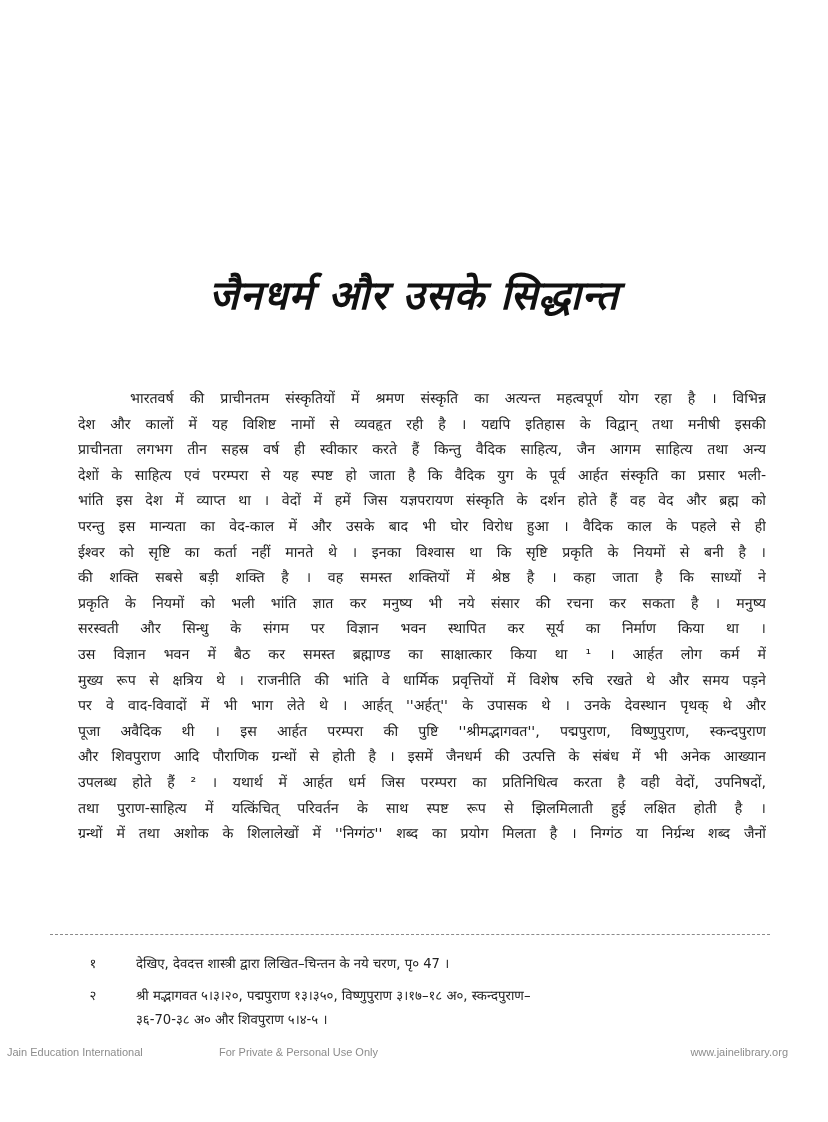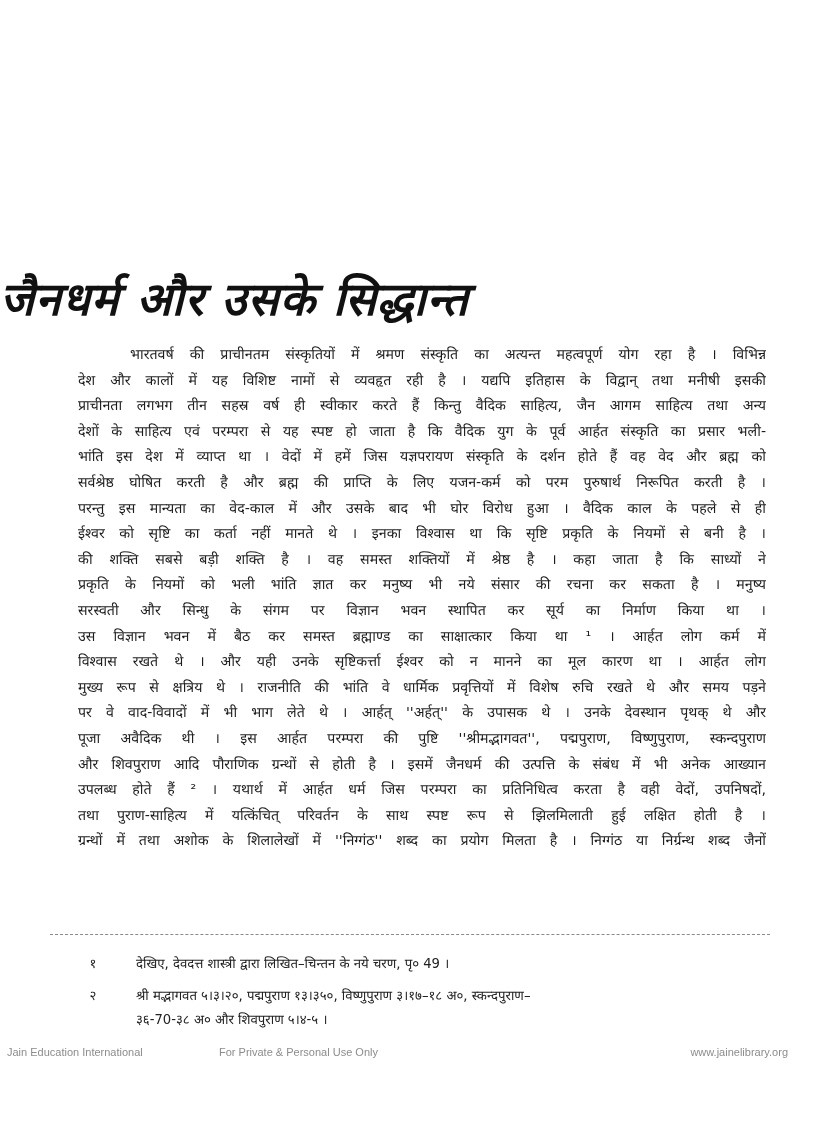--- a/index.html
+++ b/index.html
@@ -10,24 +10,25 @@
     position: relative;
     overflow: hidden;
     font-family: "DejaVu Sans", sans-serif;
     color: #1a1a1a;
   }
   .page-title {
     position: absolute;
     left: 0;
     width: 828px;
     top: 236px;
+    text-align: center;
     font-family: "DejaVu Sans", sans-serif;
     font-weight: bold;
     font-style: italic;
-    font-size: 46px;
+    font-size: 40px;
     line-height: 64px;
     letter-spacing: 1px;
     color: #111;
   }
   .body-text {
     position: absolute;
     left: 78px;
     top: 342px;
     width: 688px;
   }
@@ -36,21 +37,21 @@
     height: 25.6px;
     line-height: 25.6px;
     font-family: "DejaVu Sans", sans-serif;
     font-size: 14.2px;
     white-space: nowrap;
     text-align: justify;
     text-align-last: justify;
     color: #1d1d1d;
     overflow: hidden;
   }
-  .line.first { padding-left: 52px; }
+  .line.first { padding-left: 52px; margin-top: 44px; }
   .divider {
     position: absolute;
     left: 50px;
     top: 934px;
     width: 720px;
     height: 0;
     border-top: 1px dashed #8a8a8a;
   }
   .footnotes {
     position: absolute;
@@ -94,44 +95,42 @@
 <body>
 
 <h1 class="page-title">जैनधर्म और उसके सिद्धान्त</h1>
 
 <div class="body-text">
   <span class="line first">भारतवर्ष की प्राचीनतम संस्कृतियों में श्रमण संस्कृति का अत्यन्त महत्वपूर्ण योग रहा है ।  विभिन्न</span>
   <span class="line">देश और कालों में यह विशिष्ट नामों से व्यवहृत रही है ।  यद्यपि  इतिहास के विद्वान्  तथा मनीषी  इसकी</span>
   <span class="line">प्राचीनता लगभग तीन सहस्र वर्ष ही स्वीकार करते हैं  किन्तु वैदिक साहित्य, जैन आगम  साहित्य तथा अन्य</span>
   <span class="line">देशों के साहित्य एवं परम्परा से यह स्पष्ट हो जाता है कि वैदिक युग के पूर्व आर्हत संस्कृति का प्रसार भली-</span>
   <span class="line">भांति इस देश में व्याप्त था । वेदों में हमें जिस यज्ञपरायण संस्कृति  के दर्शन होते हैं  वह वेद और ब्रह्म को</span>
-  <span class="line">सर्वश्रेष्ठ घोषित  करती है और ब्रह्म की प्राप्ति के लिए यजन-कर्म को  परम  पुरुषार्थ  निरूपित करती है ।</span>
   <span class="line">परन्तु इस मान्यता का  वेद-काल में  और उसके  बाद  भी घोर विरोध हुआ ।  वैदिक काल के  पहले से ही</span>
   <span class="line">ईश्वर को सृष्टि का कर्ता नहीं मानते थे ।  इनका  विश्वास  था  कि सृष्टि  प्रकृति  के नियमों से  बनी है ।</span>
   <span class="line">की  शक्ति  सबसे बड़ी  शक्ति  है ।  वह  समस्त   शक्तियों में  श्रेष्ठ है ।  कहा  जाता  है  कि साध्यों ने</span>
   <span class="line">प्रकृति के  नियमों  को  भली भांति ज्ञात कर  मनुष्य  भी नये संसार  की  रचना कर  सकता है ।  मनुष्य</span>
   <span class="line">सरस्वती  और  सिन्धु  के  संगम  पर   विज्ञान   भवन   स्थापित  कर सूर्य का निर्माण   किया  था ।</span>
   <span class="line">उस विज्ञान  भवन  में  बैठ कर समस्त   ब्रह्माण्ड  का  साक्षात्कार  किया  था ¹ ।  आर्हत लोग कर्म  में</span>
-  <span class="line">विश्वास  रखते थे ।  और  यही उनके  सृष्टिकर्त्ता  ईश्वर को  न मानने का  मूल कारण था । आर्हत  लोग</span>
   <span class="line">मुख्य रूप से क्षत्रिय थे ।  राजनीति की भांति वे  धार्मिक प्रवृत्तियों में  विशेष रुचि रखते थे और समय पड़ने</span>
   <span class="line">पर वे  वाद-विवादों में  भी भाग  लेते थे ।  आर्हत् ''अर्हत्'' के  उपासक थे ।  उनके देवस्थान पृथक् थे  और</span>
   <span class="line">पूजा अवैदिक थी ।  इस आर्हत परम्परा की पुष्टि  ''श्रीमद्भागवत'',  पद्मपुराण,  विष्णुपुराण,  स्कन्दपुराण</span>
   <span class="line">और शिवपुराण आदि पौराणिक ग्रन्थों से होती है । इसमें जैनधर्म की उत्पत्ति के संबंध में भी अनेक आख्यान</span>
   <span class="line">उपलब्ध होते हैं ² । यथार्थ में आर्हत धर्म  जिस  परम्परा का  प्रतिनिधित्व करता है  वही वेदों, उपनिषदों,</span>
   <span class="line">तथा पुराण-साहित्य में  यत्किंचित्  परिवर्तन के  साथ  स्पष्ट रूप से  झिलमिलाती  हुई  लक्षित होती है ।</span>
   <span class="line">ग्रन्थों में तथा अशोक के शिलालेखों में ''निग्गंठ'' शब्द का प्रयोग मिलता है । निग्गंठ या  निर्ग्रन्थ शब्द जैनों</span>
 </div>
 
 <div class="divider"></div>
 
 <div class="footnotes">
   <div class="fn">
     <span class="fn-num">१</span>
     <div class="fn-text">
-      <span>देखिए, देवदत्त शास्त्री द्वारा लिखित–चिन्तन के नये चरण, पृ० 49 ।</span>
+      <span>देखिए, देवदत्त शास्त्री द्वारा लिखित–चिन्तन के नये चरण, पृ० 47 ।</span>
     </div>
   </div>
   <div class="fn">
     <span class="fn-num">२</span>
     <div class="fn-text">
       <span>श्री मद्भागवत  ५।३।२०,  पद्मपुराण  १३।३५०,  विष्णुपुराण  ३।१७–१८ अ०,  स्कन्दपुराण–</span>
       <span class="cont">३६-70-३८ अ० और शिवपुराण ५।४-५ ।</span>
     </div>
   </div>
 </div>

